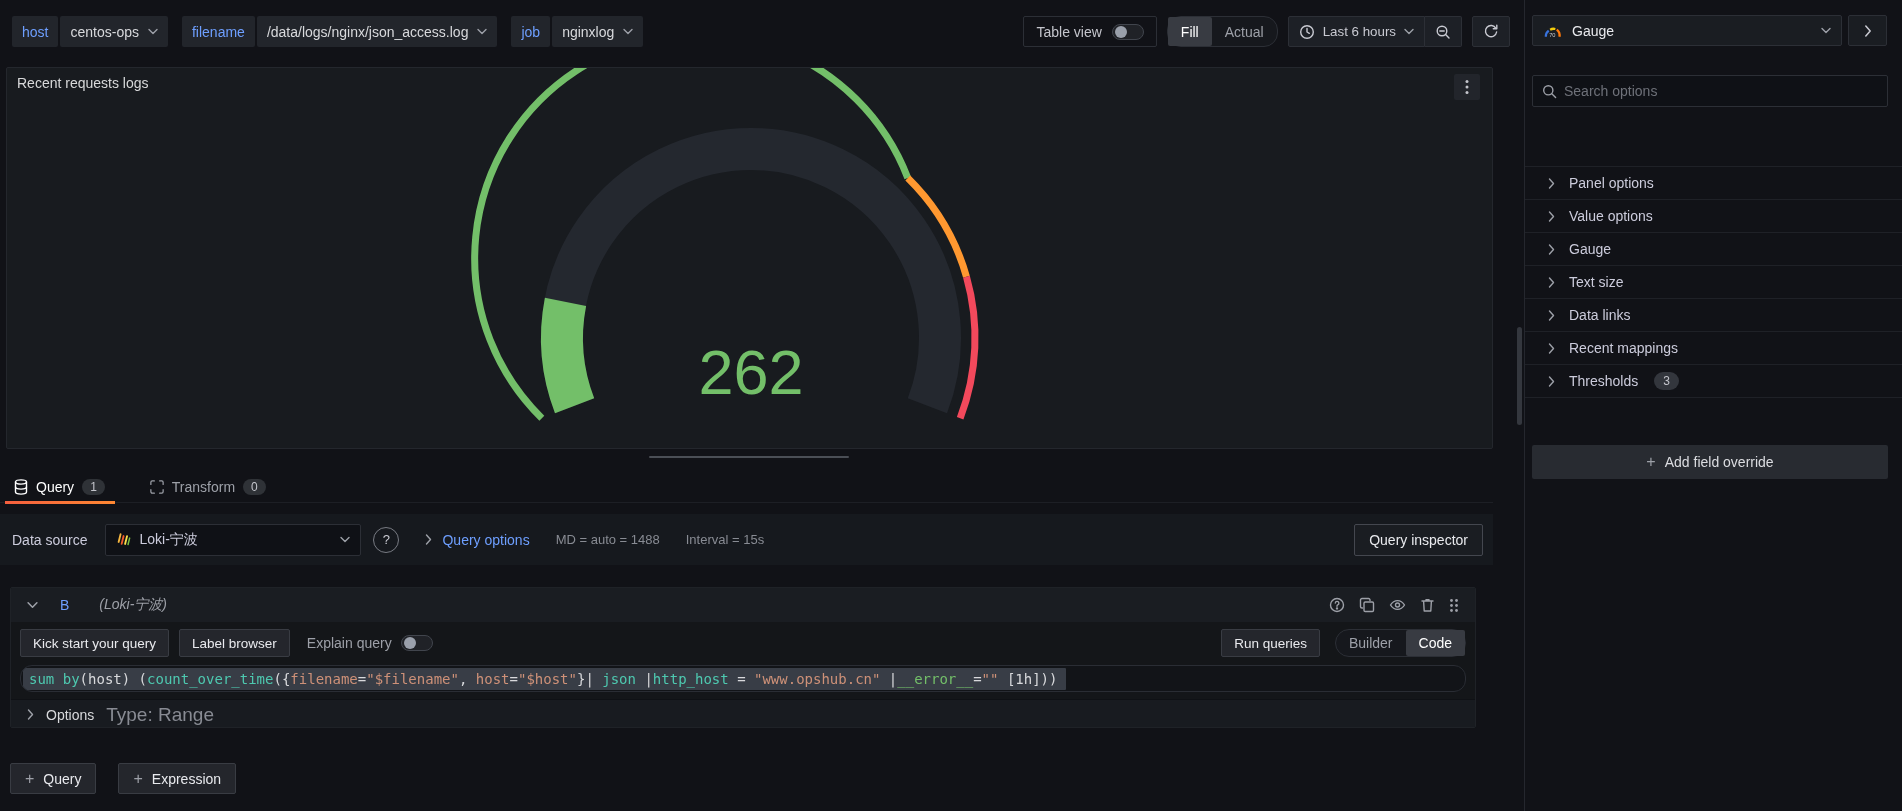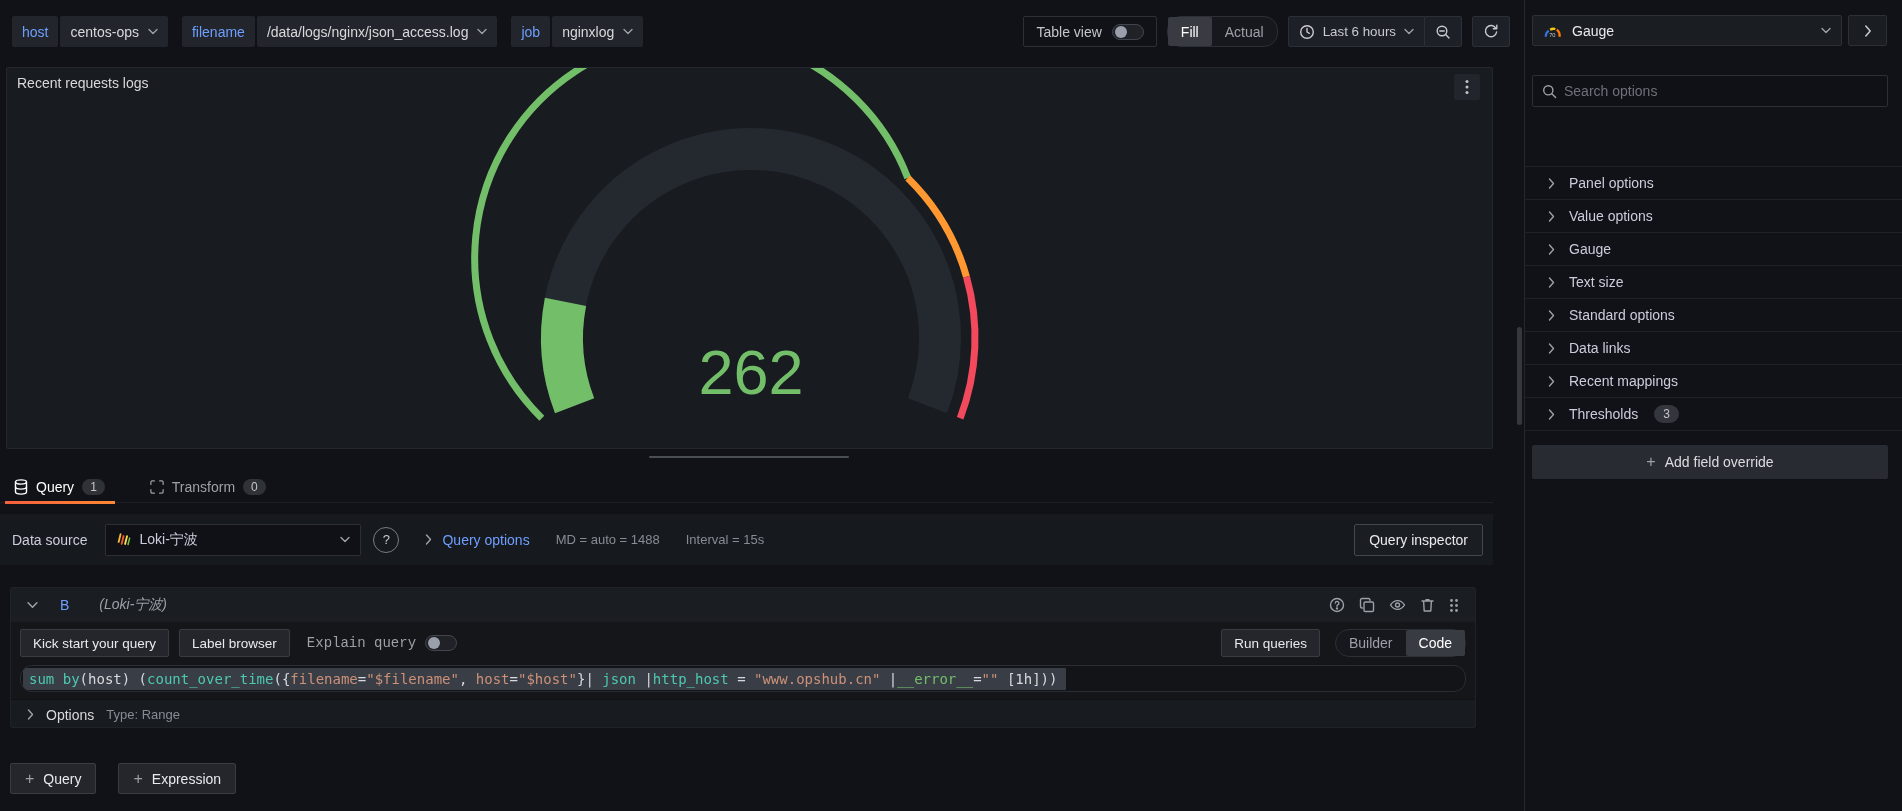--- a/index.html
+++ b/index.html
@@ -88,36 +88,36 @@
   .qc-header { height:34px; background:#1A1D22; display:flex; align-items:center; padding:0 16px; }
   .qc-header .chev { cursor:pointer; }
   .refid { color:#6E9FFF; font-weight:500; margin-left:22px; cursor:pointer; }
   .ds-hint { color:#9DA0A8; font-style:italic; margin-left:30px; }
   .qc-icons { margin-left:auto; display:flex; align-items:center; gap:14px; color:#9DA0A8; }
   .qc-icons > span { cursor:pointer; display:flex; }
   .qc-body { padding:7px 9px 0 9px; }
   .qc-toolbar { display:flex; align-items:center; margin-bottom:8px; }
   .btn.sm { height:28px; font-size:13.5px; padding:0 12px; }
   .btn.sm + .btn.sm { margin-left:10px; }
-  .explain-label { color:#9DA0A8; margin-left:17px;font-family:Liberation Mono, monospace; }
+  .explain-label { color:#9DA0A8; margin-left:17px; }
   .qc-toolbar .toggle { margin-left:9px; }
   .tb-right { margin-left:auto; display:flex; align-items:center; gap:15px; }
   .seg-group.sm { height:28px; }
   .code-editor { height:27px; background:#121418; border:1px solid #2a2d34; border-radius:12px;
                  display:flex; align-items:center; padding:0 2px; overflow:hidden; cursor:text; }
   .code-line { white-space:pre; font:14px "DejaVu Sans Mono", monospace; background:#383D46;
                padding:3px 9px 3px 6px; border-radius:1px; }
   .tk-teal   { color:#4EC9B0; }
   .tk-salmon { color:#CE9178; }
   .tk-green  { color:#73BF69; }
   .tk-plain  { color:#D8D9DC; }
   .qc-options { height:30px; margin-top:7px; display:flex; align-items:center; gap:12px; padding:0 16px;
                 background:#181B20; border-top:1px solid #0f1115; }
   .qc-options .label { font-weight:500; color:#D8D9DC; cursor:pointer; }
-  .muted { color:#888B93; font-size:13px; }
+  .muted { color:#888B93; font-size:19px; }
 
   .add-row { position:absolute; left:10px; top:763px; display:flex; gap:22px; }
   .add-row .btn { height:31px; }
 
   
   .sidebar { position:absolute; top:0; right:0; width:378px; height:811px; border-left:1px solid #25272E; }
   .sb-top { position:absolute; left:7px; top:15px; right:15px; display:flex; gap:6px; }
   .viz-select { flex:1; height:31px; background:#1A1D22; border:1px solid #2c2f36; border-radius:2px;
                 display:flex; align-items:center; gap:10px; padding:0 10px; cursor:pointer; }
   .viz-select .name { color:#E9EAEE; font-weight:500; }
@@ -422,26 +422,20 @@
       <div class="sb-row">
         <svg class="ic chev" width="7" height="11" viewBox="0 0 7 11">
             <polyline points="1.5,1 5.5,5.5 1.5,10"></polyline>
           </svg>
         <span>Text size</span>
       </div>
       <div class="sb-row">
         <svg class="ic chev" width="7" height="11" viewBox="0 0 7 11">
             <polyline points="1.5,1 5.5,5.5 1.5,10"></polyline>
           </svg>
-        <span>Standard options</span>
-      </div>
-      <div class="sb-row">
-        <svg class="ic chev" width="7" height="11" viewBox="0 0 7 11">
-            <polyline points="1.5,1 5.5,5.5 1.5,10"></polyline>
-          </svg>
         <span>Data links</span>
       </div>
       <div class="sb-row">
         <svg class="ic chev" width="7" height="11" viewBox="0 0 7 11">
             <polyline points="1.5,1 5.5,5.5 1.5,10"></polyline>
           </svg>
         <span>Recent mappings</span>
       </div>
       <div class="sb-row">
         <svg class="ic chev" width="7" height="11" viewBox="0 0 7 11">

